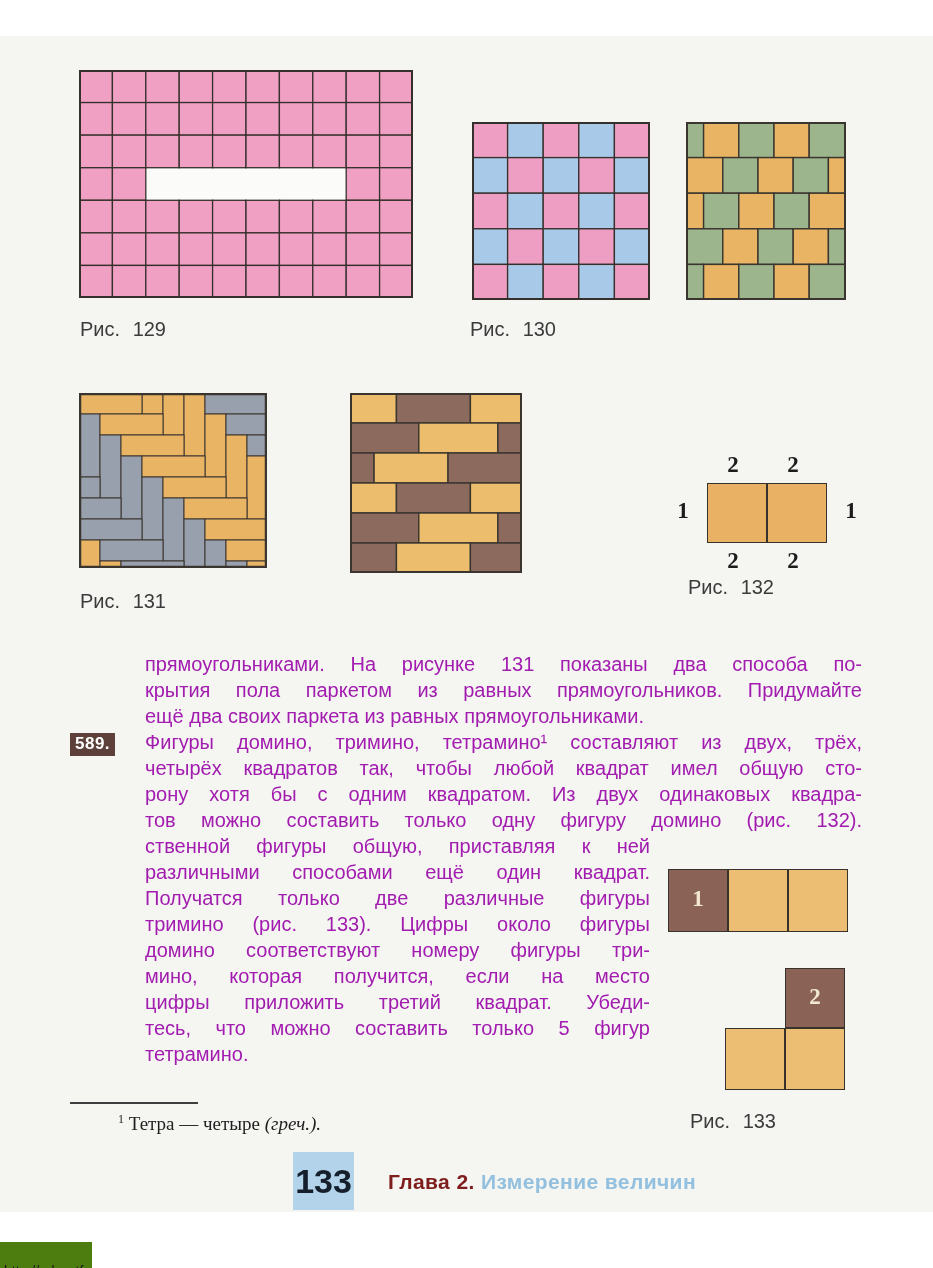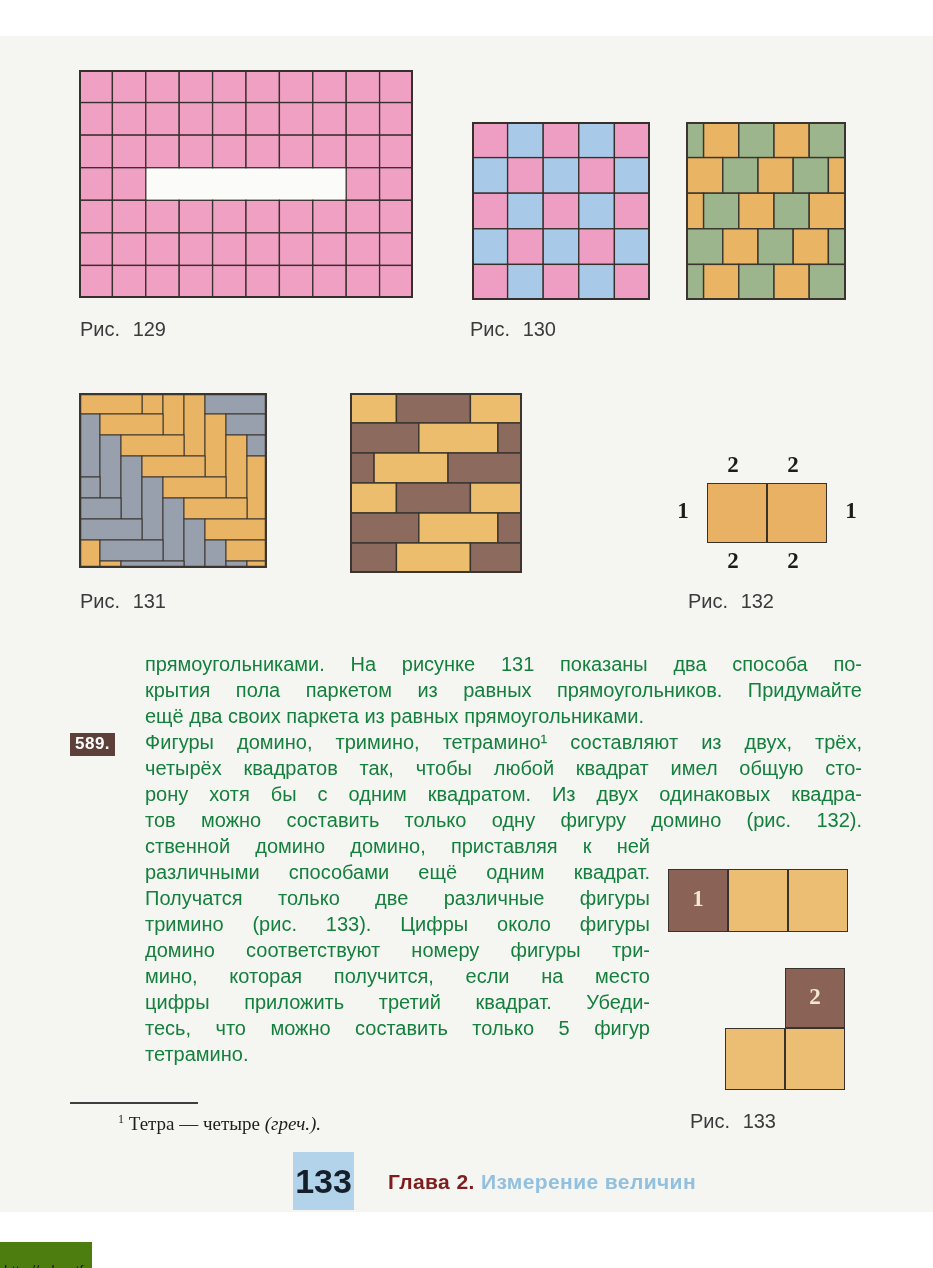--- a/index.html
+++ b/index.html
@@ -9,24 +9,24 @@
   .fig{position:absolute;display:block;}
   #fig129{left:79px;top:70px;}
   #fig130a{left:472px;top:122px;}
   #fig130b{left:686px;top:122px;}
   #fig131a{left:79px;top:393px;}
   #fig131b{left:350px;top:393px;}
   .cap{position:absolute;font-size:20px;color:#3b3b3b;word-spacing:7px;}
   #cap129{left:80px;top:318px;}
   #cap130{left:470px;top:318px;}
   #cap131{left:80px;top:590px;}
-  #cap132{left:688px;top:590px;text-align:center;}
+  #cap132{left:688px;top:576px;text-align:center;}
   #cap133{left:690px;top:1110px;}
   
-  .bodytext{position:absolute;font-size:20px;color:#15803d;}
+  .bodytext{position:absolute;font-size:20px;color:#a21caf;}
   #p1{left:145px;top:651px;width:717px;}
   #p2{left:145px;top:729px;width:717px;}
   #p3{left:145px;top:833px;width:505px;}
   .tline{text-align:justify;text-align-last:justify;height:26px;line-height:26px;overflow:hidden;}
   .tline.plain{text-align-last:left;}
   #badge589{position:absolute;left:70px;top:733px;background:#5d403a;color:#ffffff;
             font-weight:bold;font-size:17px;padding:1px 5px 2px 5px;letter-spacing:0.5px;}
   
   #fig132{position:absolute;left:665px;top:448px;width:210px;height:135px;}
   .sq{position:absolute;box-sizing:border-box;border:1.6px solid #38322c;}
@@ -437,22 +437,22 @@
       <div class="tline">крытия пола паркетом из равных прямоугольников. Придумайте</div>
       <div class="tline plain">ещё два своих паркета из равных прямоугольниками.</div>
     </div>
   <div id="p2" class="bodytext">
       <div class="tline">Фигуры домино, тримино, тетрамино¹ составляют из двух, трёх,</div>
       <div class="tline">четырёх квадратов так, чтобы любой квадрат имел общую сто-</div>
       <div class="tline">рону хотя бы с одним квадратом. Из двух одинаковых квадра-</div>
       <div class="tline">тов можно составить только одну фигуру домино (рис. 132).</div>
     </div>
   <div id="p3" class="bodytext">
-      <div class="tline">ственной домино домино, приставляя к ней</div>
-      <div class="tline">различными способами ещё одним квадрат.</div>
+      <div class="tline">ственной фигуры общую, приставляя к ней</div>
+      <div class="tline">различными способами ещё один квадрат.</div>
       <div class="tline">Получатся только две различные фигуры</div>
       <div class="tline">тримино (рис. 133). Цифры около фигуры</div>
       <div class="tline">домино соответствуют номеру фигуры три-</div>
       <div class="tline">мино, которая получится, если на место</div>
       <div class="tline">цифры приложить третий квадрат. Убеди-</div>
       <div class="tline">тесь, что можно составить только 5 фигур</div>
       <div class="tline plain">тетрамино.</div>
     </div>
 
   <div id="fig133a">

